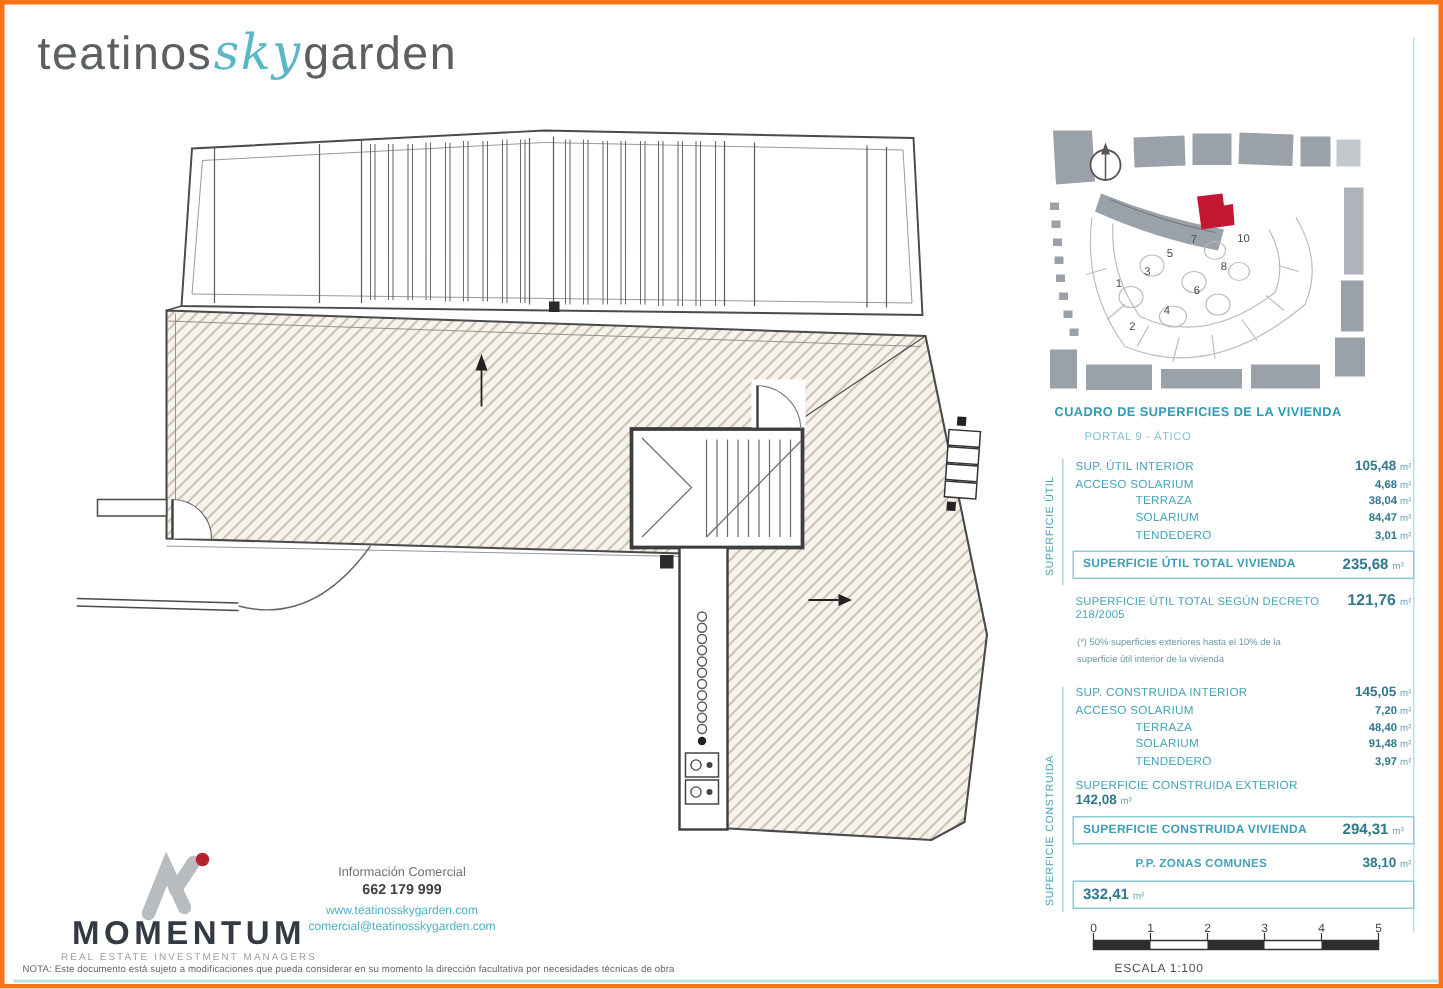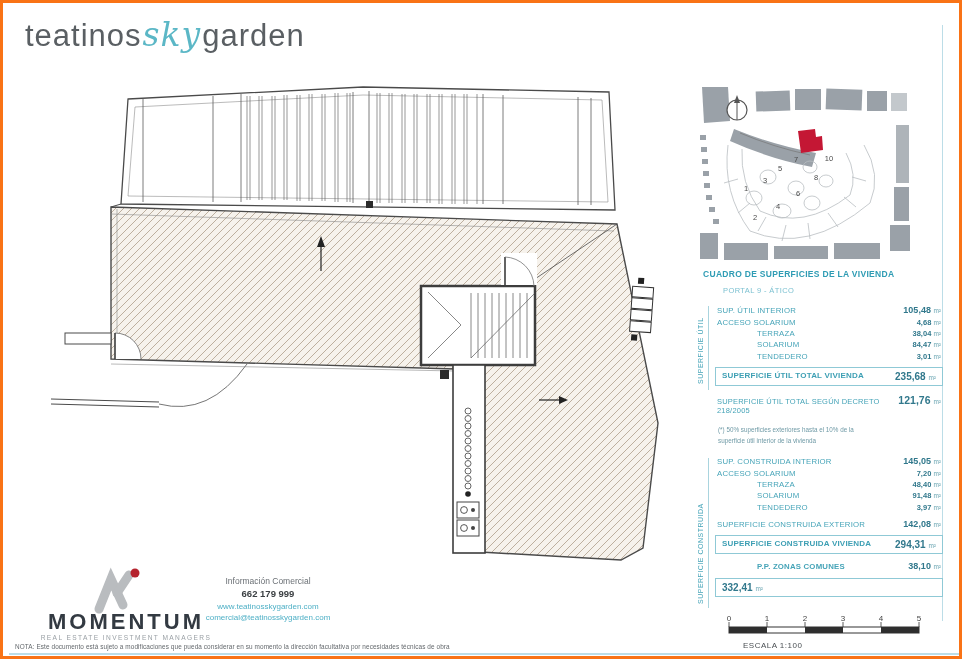--- a/index.html
+++ b/index.html
@@ -328,21 +328,21 @@
         <span class="val"><span>48,40</span> <span class="unit">m²</span></span>
       </div>
     <div class="trow small indent">
         <span class="lbl">SOLARIUM</span>
         <span class="val"><span>91,48</span> <span class="unit">m²</span></span>
       </div>
     <div class="trow small indent">
         <span class="lbl">TENDEDERO</span>
         <span class="val"><span>3,97</span> <span class="unit">m²</span></span>
       </div>
-    <div class="trow" style="margin-top:5px;">
+    <div class="trow" style="margin-top:5px;flex-direction:column;">
         <span class="lbl">SUPERFICIE CONSTRUIDA EXTERIOR</span>
         <span class="val"><span>142,08</span> <span class="unit">m²</span></span>
       </div>
     <div class="tbox">
         <span class="lbl">SUPERFICIE CONSTRUIDA VIVIENDA</span>
         <span class="val"><span>294,31</span> <span class="unit">m²</span></span>
       </div>
     <div class="trow" style="margin-top:6px;">
         <span class="lbl" style="padding-left:40px;font-weight:bold;">P.P. ZONAS COMUNES</span>
         <span class="val"><span>38,10</span> <span class="unit">m²</span></span>

